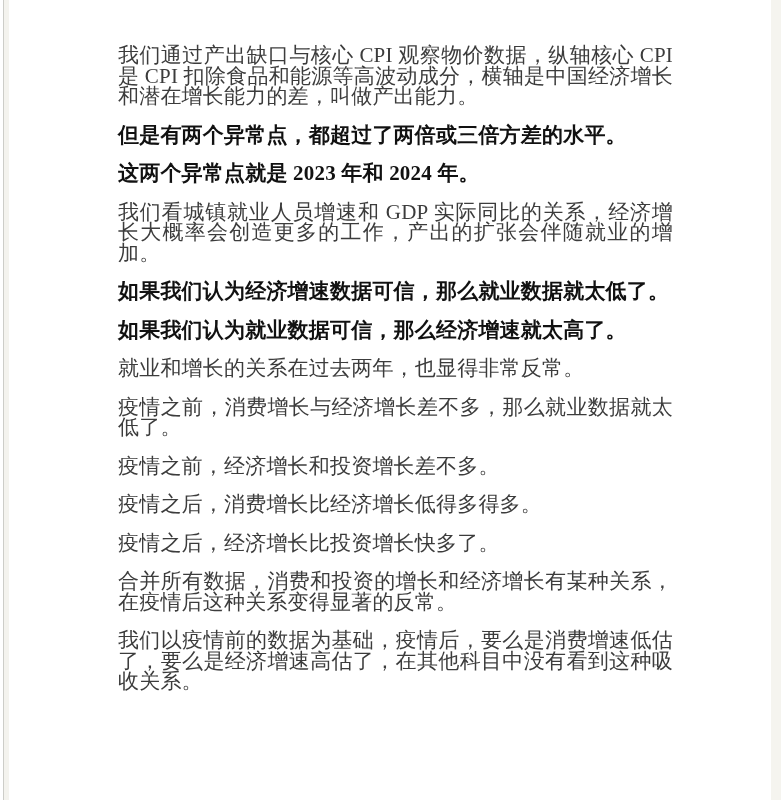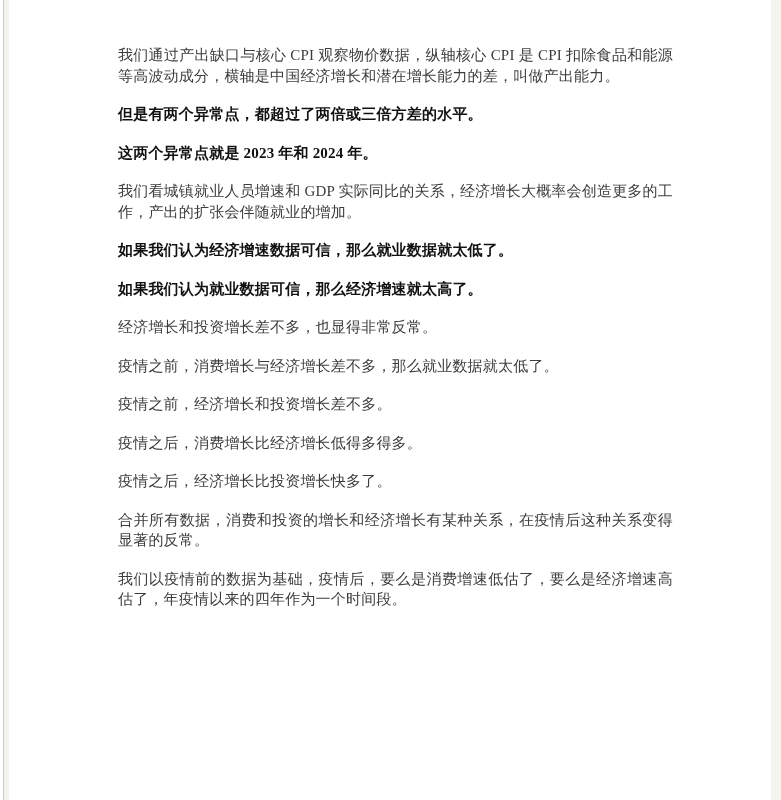--- a/index.html
+++ b/index.html
@@ -34,21 +34,21 @@
     background: #f5f4ef;
   }
   .page-content {
     position: absolute;
     left: 118px;
     top: 45px;
     width: 555px;
   }
   .page-content p {
     margin: 0 0 18px 0;
-    font-size: 15px;
+    font-size: 21px;
     line-height: 20.5px;
     color: #3c3c3c;
     text-align: justify;
     text-justify: inter-ideograph;
     letter-spacing: 0.2px;
   }
   .page-content p.bold {
     font-weight: 700;
     color: #111111;
   }
@@ -60,20 +60,20 @@
 <div class="edge-left-band"></div>
 <div class="edge-right-band"></div>
 
 <div class="page-content">
   <p>我们通过产出缺口与核心 CPI 观察物价数据，纵轴核心 CPI 是 CPI 扣除食品和能源等高波动成分，横轴是中国经济增长和潜在增长能力的差，叫做产出能力。</p>
   <p class="bold">但是有两个异常点，都超过了两倍或三倍方差的水平。</p>
   <p class="bold">这两个异常点就是 2023 年和 2024 年。</p>
   <p>我们看城镇就业人员增速和 GDP 实际同比的关系，经济增长大概率会创造更多的工作，产出的扩张会伴随就业的增加。</p>
   <p class="bold">如果我们认为经济增速数据可信，那么就业数据就太低了。</p>
   <p class="bold">如果我们认为就业数据可信，那么经济增速就太高了。</p>
-  <p>经济增长和投资增长差不多，也显得非常反常。</p>
+  <p>就业和增长的关系在过去两年，也显得非常反常。</p>
   <p>疫情之前，消费增长与经济增长差不多，那么就业数据就太低了。</p>
   <p>疫情之前，经济增长和投资增长差不多。</p>
   <p>疫情之后，消费增长比经济增长低得多得多。</p>
   <p>疫情之后，经济增长比投资增长快多了。</p>
   <p>合并所有数据，消费和投资的增长和经济增长有某种关系，在疫情后这种关系变得显著的反常。</p>
-  <p>我们以疫情前的数据为基础，疫情后，要么是消费增速低估了，要么是经济增速高估了，年疫情以来的四年作为一个时间段。</p>
+  <p>我们以疫情前的数据为基础，疫情后，要么是消费增速低估了，要么是经济增速高估了，在其他科目中没有看到这种吸收关系。</p>
 </div>
 
 </body></html>

